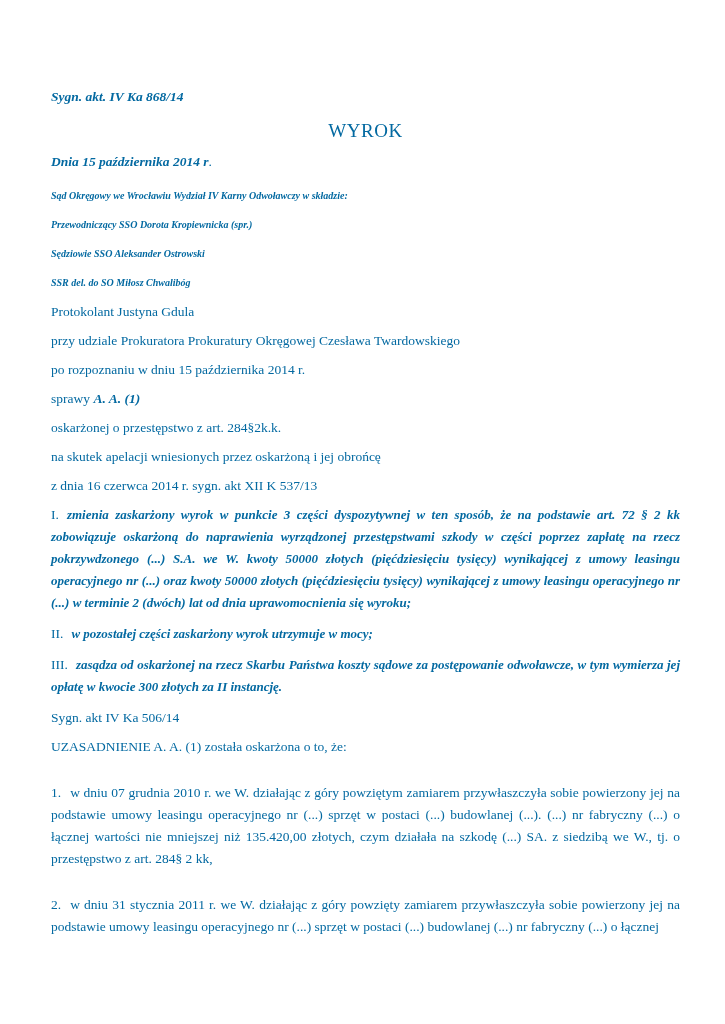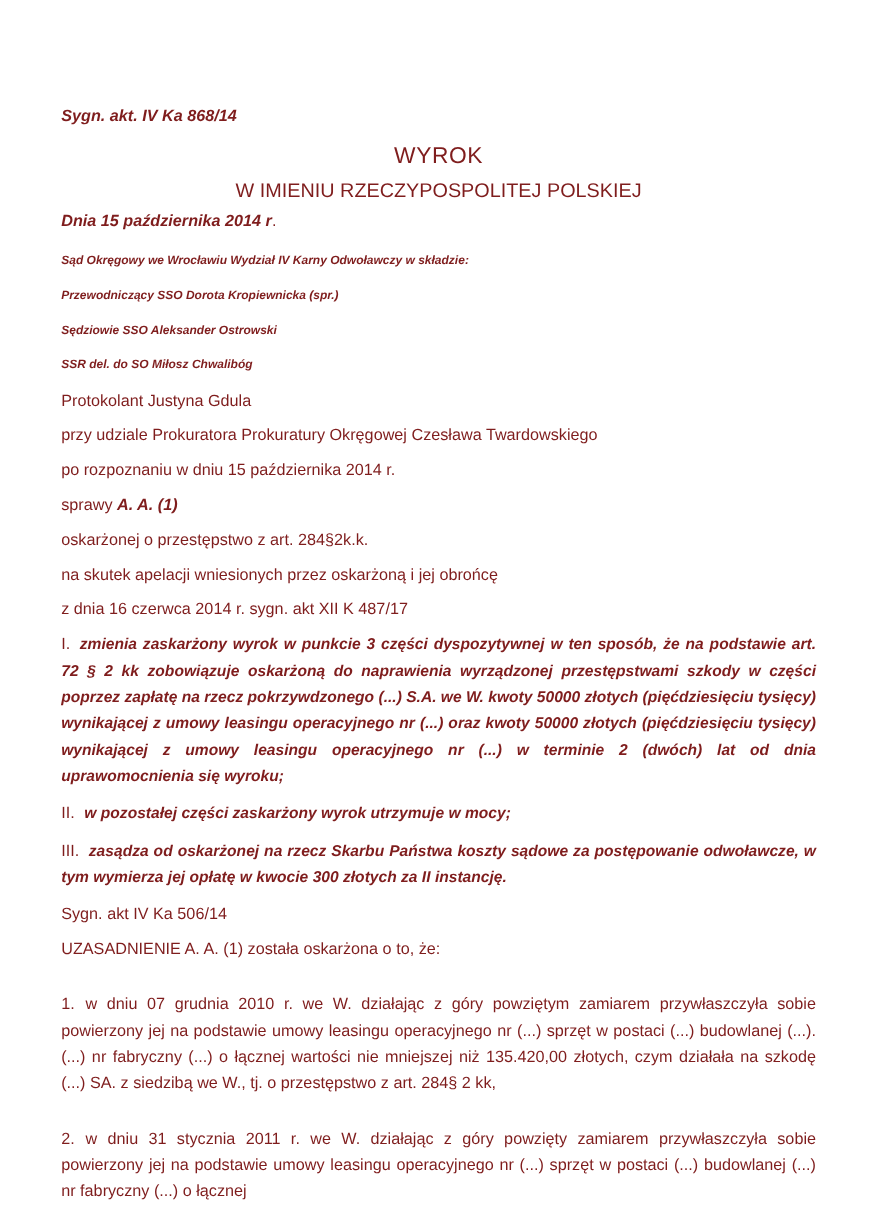--- a/index.html
+++ b/index.html
@@ -1,21 +1,21 @@
 <!DOCTYPE html>
 <html lang="pl"><head>
 <meta charset="utf-8">
 <style>
   html, body { margin: 0; padding: 0; background: #ffffff; }
   .page {
     width: 725px;
     height: 1024px;
     background: #ffffff;
-    color: #7f1d1d;
-    font-family: Liberation Sans, sans-serif;
+    color: #0369a1;
+    font-family: Liberation Serif, serif;
     box-sizing: border-box;
     overflow: hidden;
   }
   .content {
     padding: 86px 45px 0 51px;
   }
   .para {
     margin: 0 0 7px 0;
     font-size: 13.5px;
     line-height: 22px;
@@ -54,38 +54,37 @@
 </style>
 </head>
 <body>
 
 <div class="page">
   <div class="content">
 
     <p class="para bi">Sygn. akt. IV Ka 868/14</p>
 
     <h1 class="doc-title">WYROK</h1>
-    <h2 class="doc-subtitle">W IMIENIU RZECZYPOSPOLITEJ POLSKIEJ</h2>
 
     <p class="para date-line"><span class="bi">Dnia 15 października 2014 r</span><span>.</span></p>
 
     <p class="para bi court-line">Sąd Okręgowy we Wrocławiu Wydział IV Karny Odwoławczy w składzie:</p>
     <p class="para bi court-line">Przewodniczący SSO Dorota Kropiewnicka (spr.)</p>
     <p class="para bi court-line">Sędziowie SSO Aleksander Ostrowski</p>
     <p class="para bi court-line">SSR del. do SO Miłosz Chwalibóg</p>
 
     <p class="para">Protokolant Justyna Gdula</p>
     <p class="para">przy udziale Prokuratora Prokuratury Okręgowej Czesława Twardowskiego</p>
     <p class="para">po rozpoznaniu w dniu 15 października 2014 r.</p>
 
     <p class="para"><span>sprawy </span><span class="bi">A. A. (1)</span></p>
 
     <p class="para">oskarżonej o przestępstwo z art. 284§2k.k.</p>
     <p class="para">na skutek apelacji wniesionych przez oskarżoną i jej obrońcę</p>
-    <p class="para">z dnia 16 czerwca 2014 r. sygn. akt XII K 487/17</p>
+    <p class="para">z dnia 16 czerwca 2014 r. sygn. akt XII K 537/13</p>
 
     <p class="para justify verdict"><span class="num">I.</span><span class="vtext">zmienia zaskarżony wyrok w punkcie 3 części dyspozytywnej w ten sposób, że na podstawie art. 72 § 2 kk zobowiązuje oskarżoną do naprawienia wyrządzonej przestępstwami szkody w części poprzez zapłatę na rzecz pokrzywdzonego (...) S.A. we W. kwoty 50000 złotych (pięćdziesięciu tysięcy) wynikającej z umowy leasingu operacyjnego nr (...) oraz kwoty 50000 złotych (pięćdziesięciu tysięcy) wynikającej z umowy leasingu operacyjnego nr (...) w terminie 2 (dwóch) lat od dnia uprawomocnienia się wyroku;</span></p>
 
     <p class="para justify verdict"><span class="num">II.</span><span class="vtext">w pozostałej części zaskarżony wyrok utrzymuje w mocy;</span></p>
 
     <p class="para justify verdict"><span class="num">III.</span><span class="vtext">zasądza od oskarżonej na rzecz Skarbu Państwa koszty sądowe za postępowanie odwoławcze, w tym wymierza jej opłatę w kwocie 300 złotych za II instancję.</span></p>
 
     <p class="para mid-case">Sygn. akt IV Ka 506/14</p>
 
     <p class="para">UZASADNIENIE A. A. (1) została oskarżona o to, że:</p>

